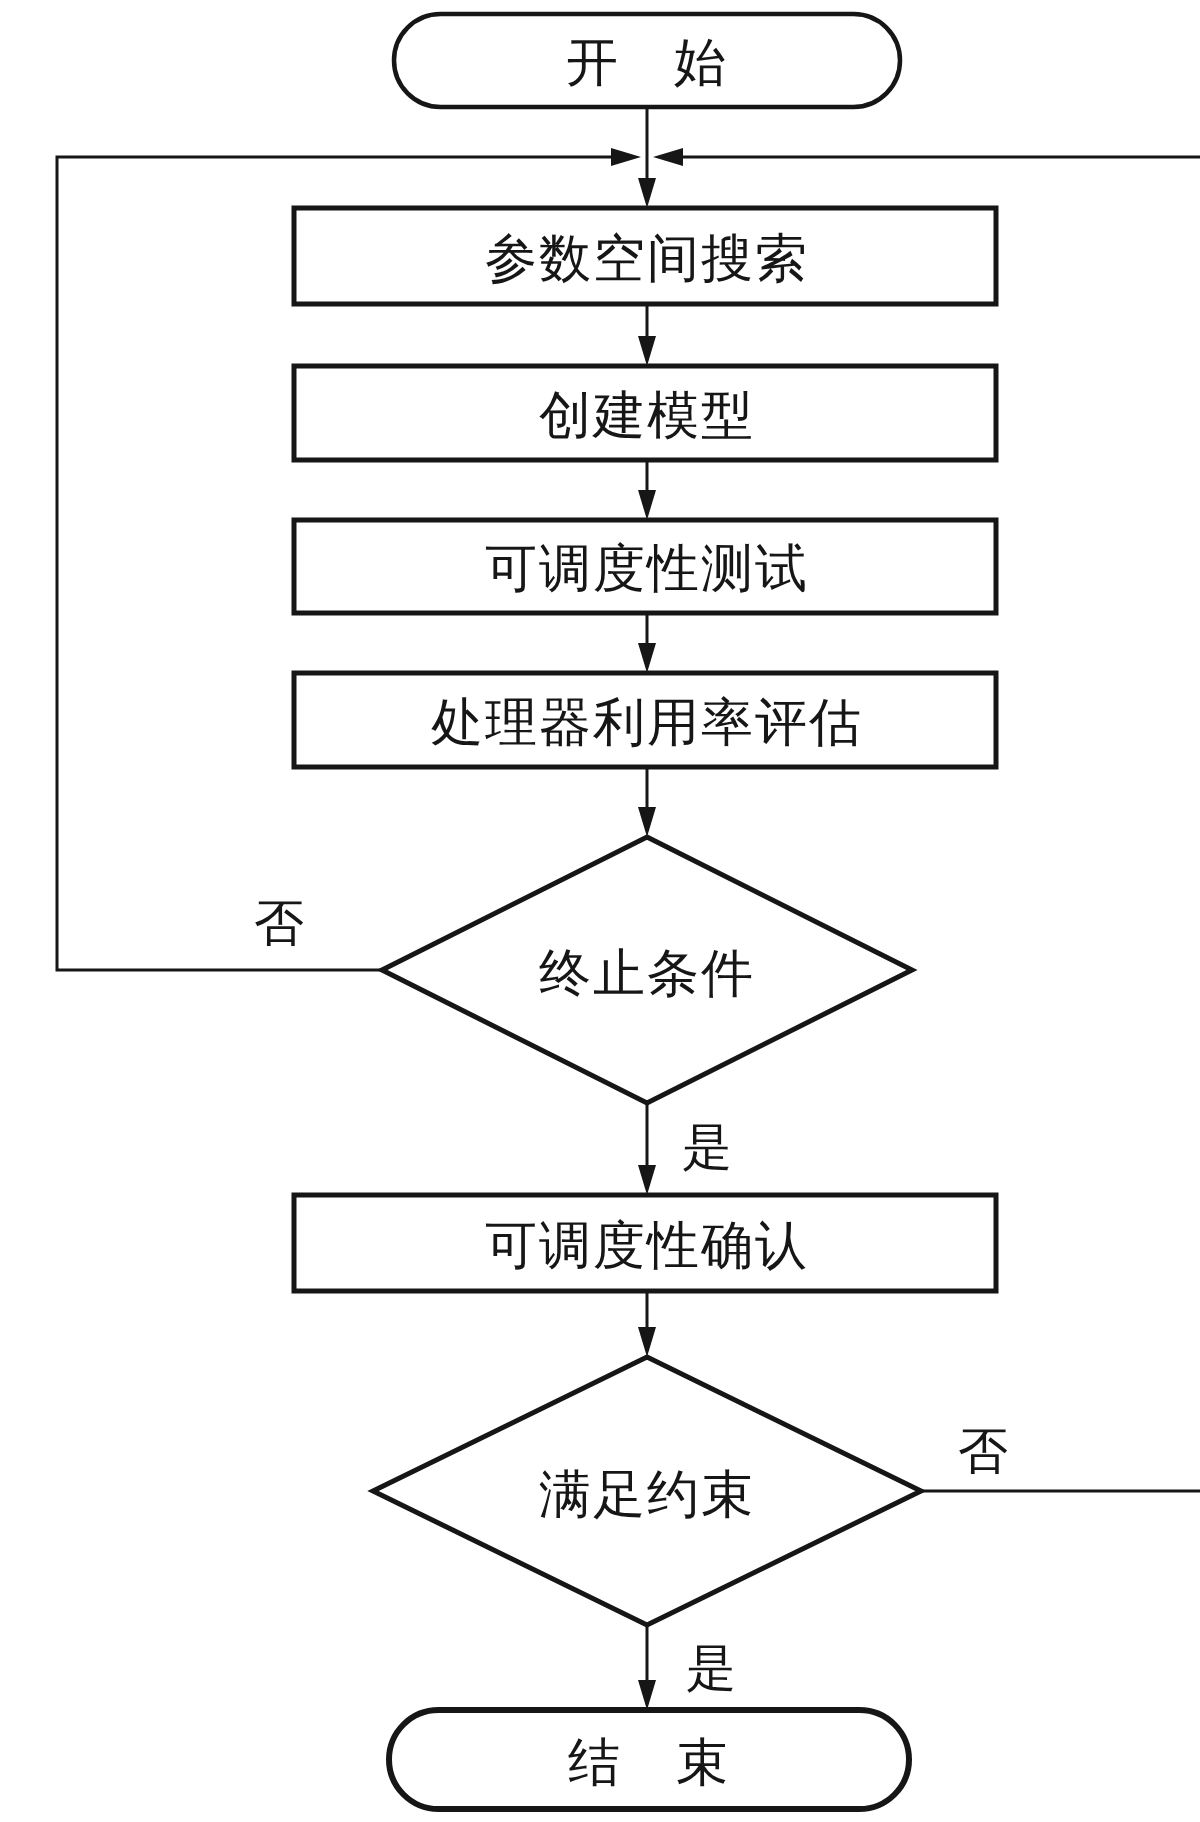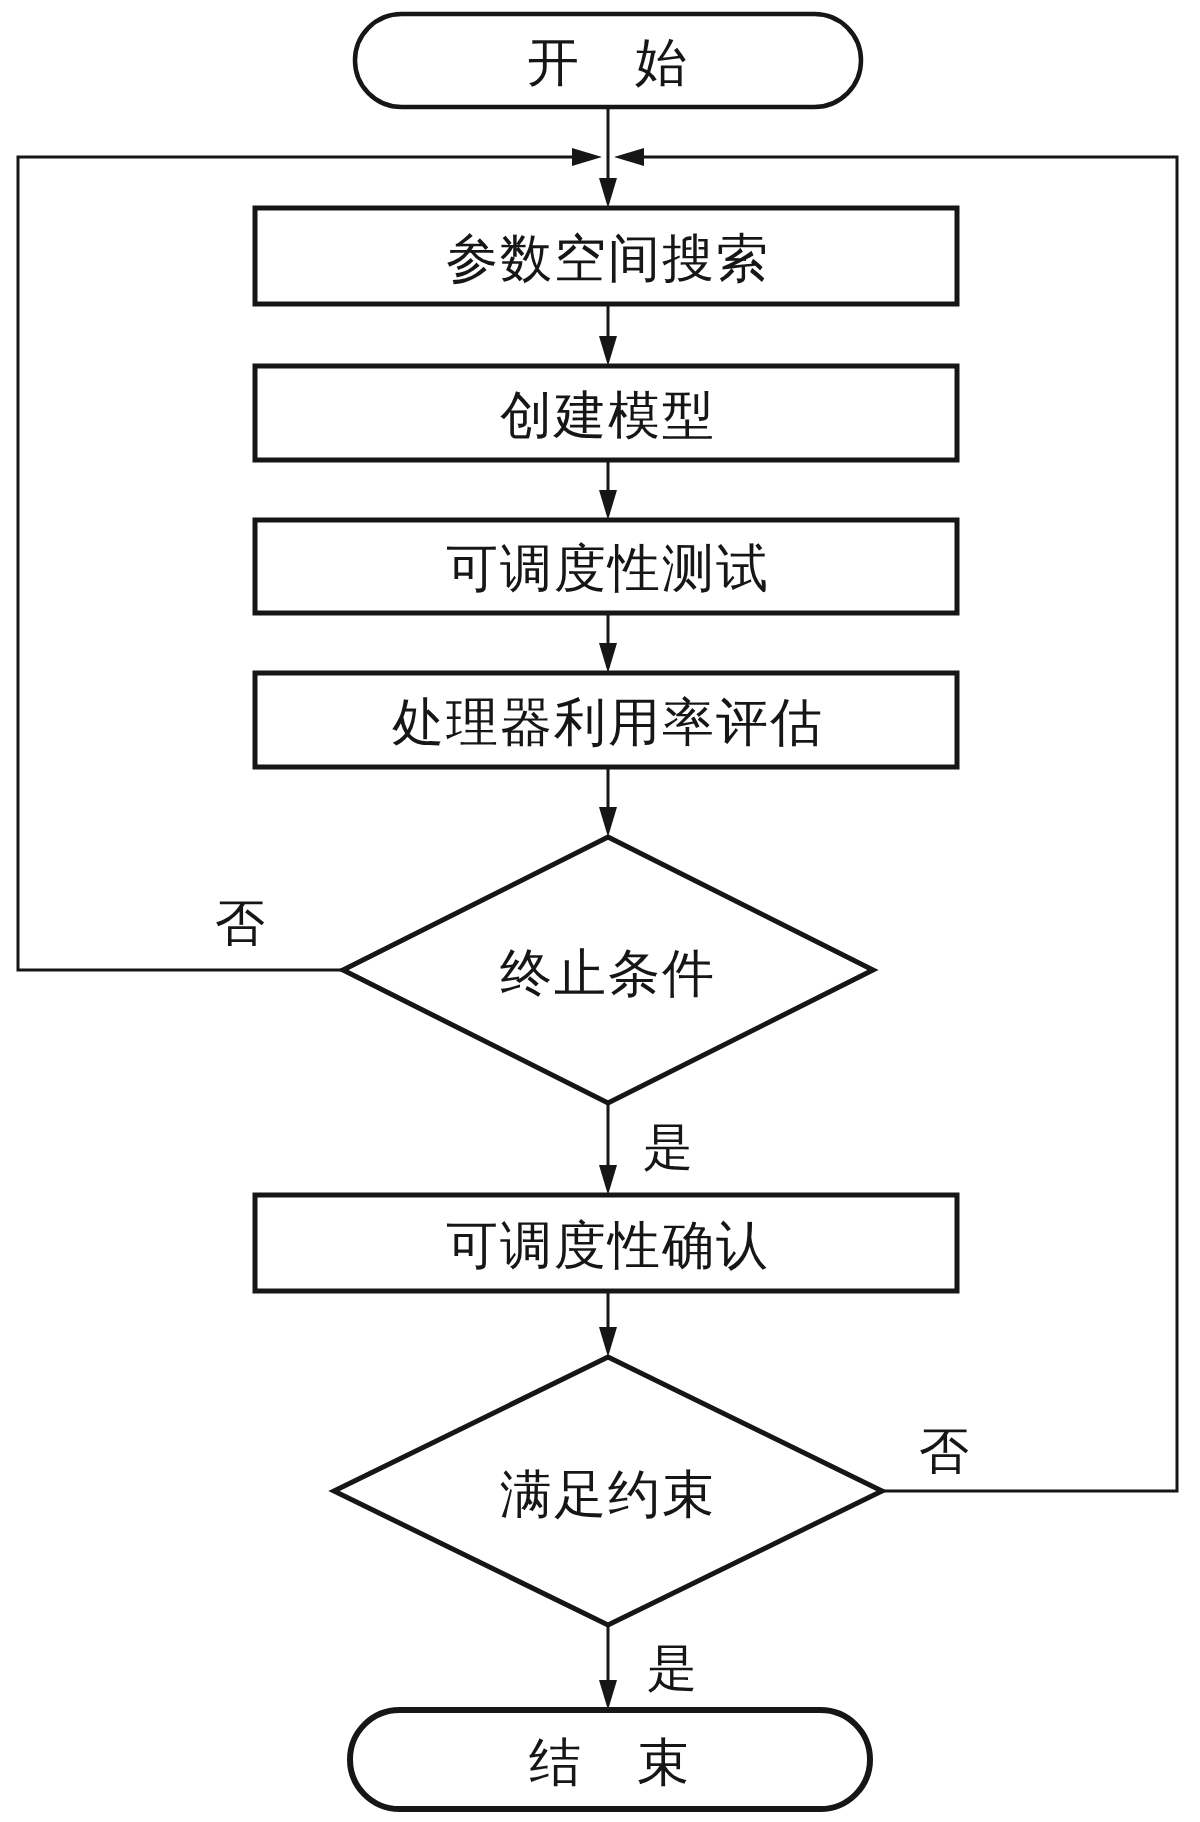--- a/index.html
+++ b/index.html
@@ -10,20 +10,21 @@
   body {
     width: 1200px;
     height: 1822px;
     overflow: hidden;
   }
   #stage {
     position: relative;
     width: 1088px;
     height: 1822px;
     background: #ffffff;
+    margin-left: 39px;
   }
   svg {
     display: block;
   }
   .node-label {
     font-family: "DejaVu Serif", "Liberation Serif", serif;
     font-size: 52px;
     font-weight: 500;
     letter-spacing: 2px;
     fill: #161616;

